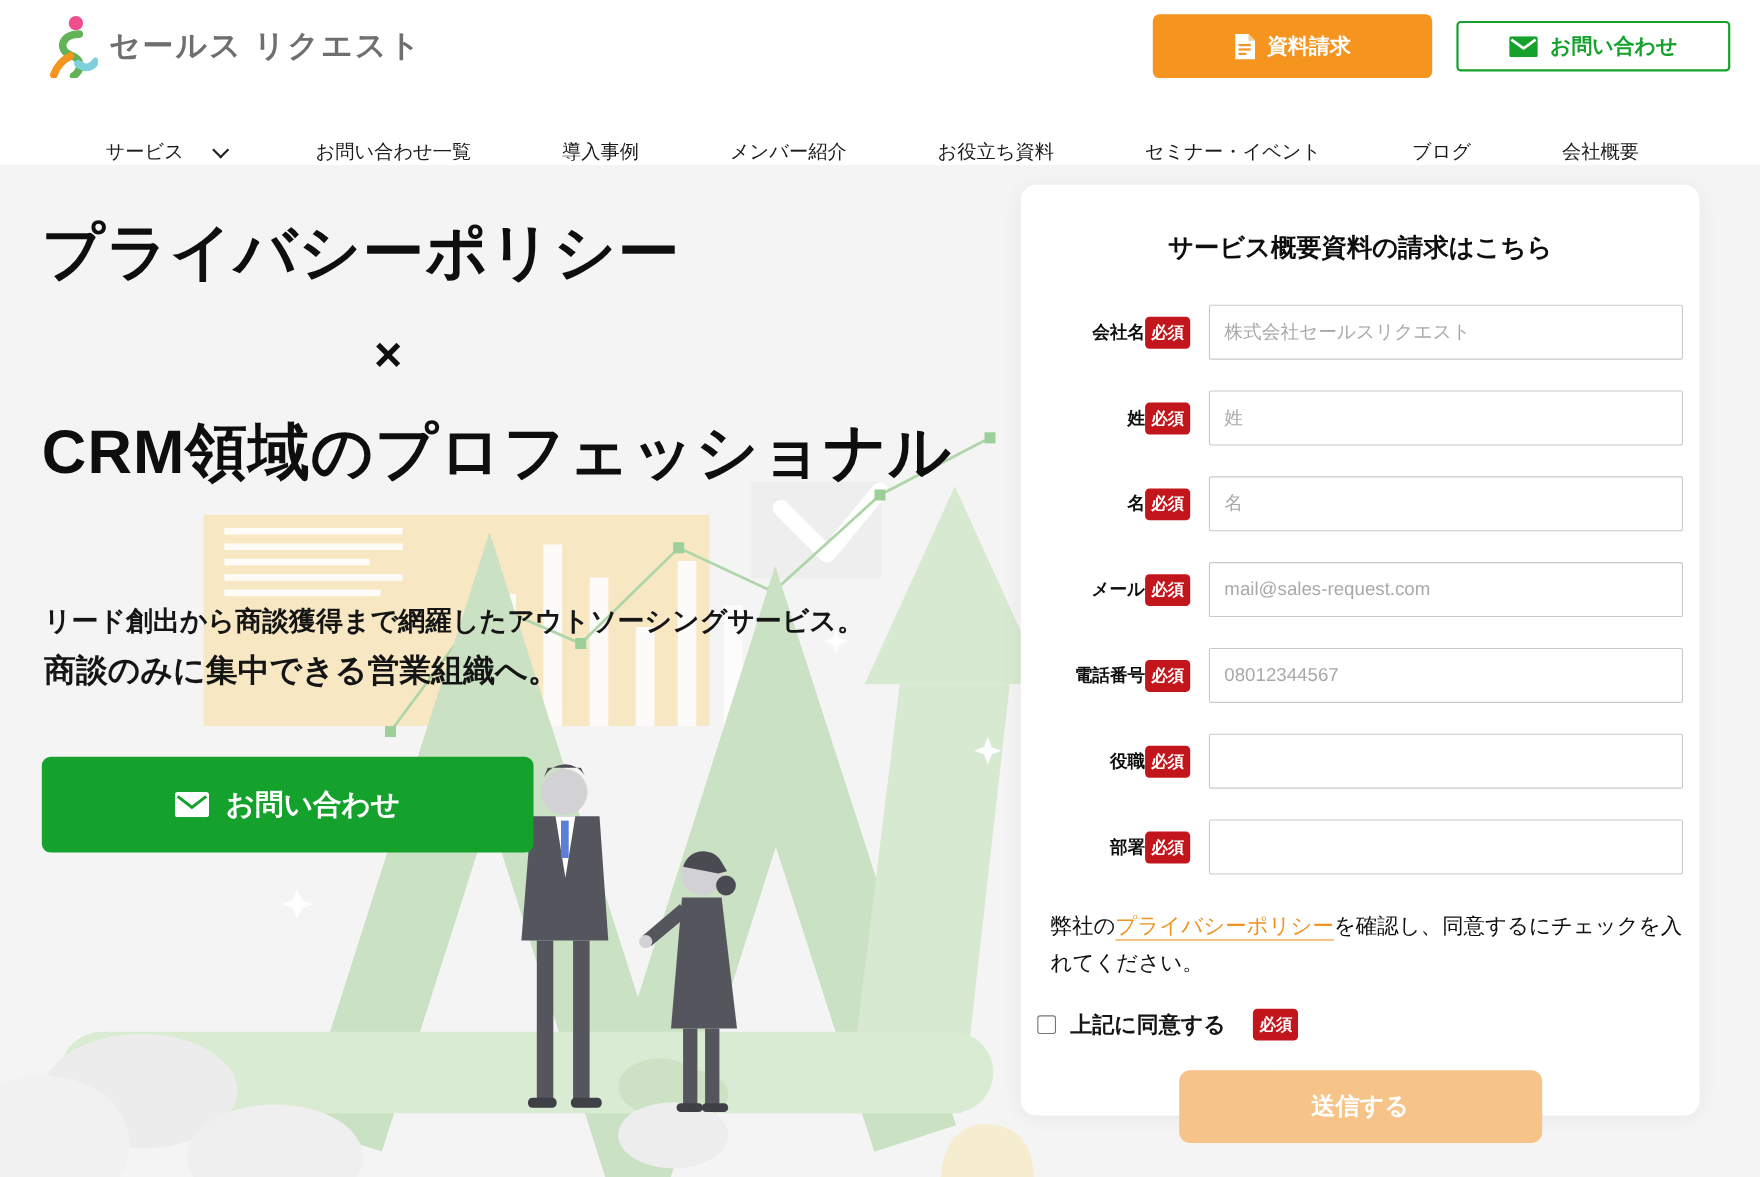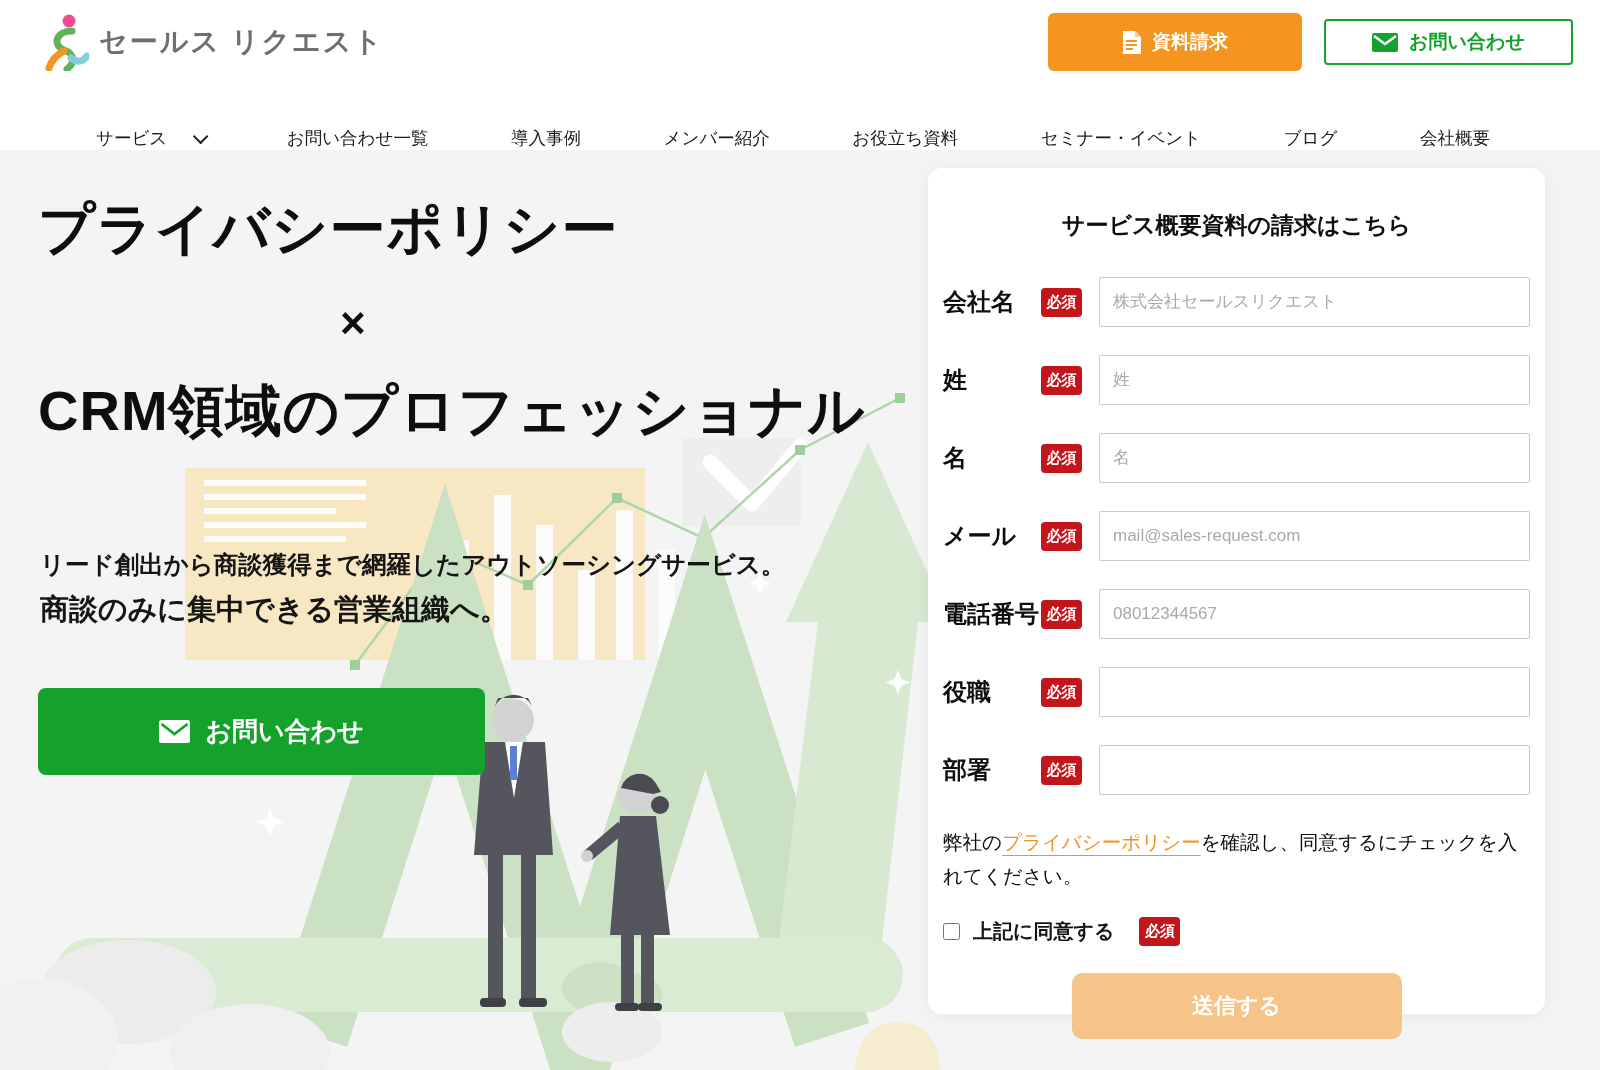--- a/index.html
+++ b/index.html
@@ -43,28 +43,28 @@
   .cta{position:absolute;left:38px;top:538px;z-index:1;width:447px;height:87px;border:none;border-radius:8px;
        background:var(--green);color:#fff;font-size:26px;font-weight:700;cursor:pointer;
        display:flex;align-items:center;justify-content:center;gap:15px;}
 
   
   .form-card{position:absolute;left:928px;top:18px;width:617px;height:846px;z-index:2;
              background:#fff;border-radius:14px;box-shadow:0 2px 20px rgba(0,0,0,.05);
              padding:42px 15px 0;}
   .form-title{text-align:center;font-size:23px;font-weight:800;color:#0e0e0e;margin-bottom:36px;}
   .frow{display:flex;align-items:center;margin-bottom:28px;}
-  .frow label{width:98px;font-size:24px;font-weight:700;color:#0e0e0e;flex-shrink:0;}
+  .frow label{width:98px;font-size:16px;font-weight:700;color:#0e0e0e;flex-shrink:0;text-align:right;}
   .badge{width:41px;height:29px;border-radius:4px;background:var(--red);color:#fff;
          font-size:15px;font-weight:700;display:flex;align-items:center;justify-content:center;flex-shrink:0;}
   .frow .badge{margin-right:17px;}
   .frow input{flex:1;height:50px;border:1px solid #c9c9c9;border-radius:2px;padding:0 13px;
               font-size:17px;color:#333;font-family:inherit;background:#fff;}
   .frow input::placeholder{color:#a9a9a9;}
-  .privacy{margin-top:30px;font-size:19.5px;line-height:1.75;color:#0e0e0e;}
+  .privacy{margin-top:30px;font-size:19.5px;line-height:1.75;color:#0e0e0e;margin-left:12px;}
   .privacy a{color:var(--link);text-decoration:underline;text-underline-offset:6px;cursor:pointer;}
   .agree{display:flex;align-items:center;gap:13px;margin-top:24px;}
   .agree input{width:17px;height:17px;cursor:pointer;}
   .agree-label{font-size:20px;font-weight:700;margin-right:12px;}
   .submit{display:block;margin:27px auto 0;width:330px;height:66px;border:none;border-radius:10px;
           background:var(--peach);color:#fff;font-size:22px;font-weight:700;cursor:pointer;text-align:center;}
 </style>
 </head>
 <body>
 

